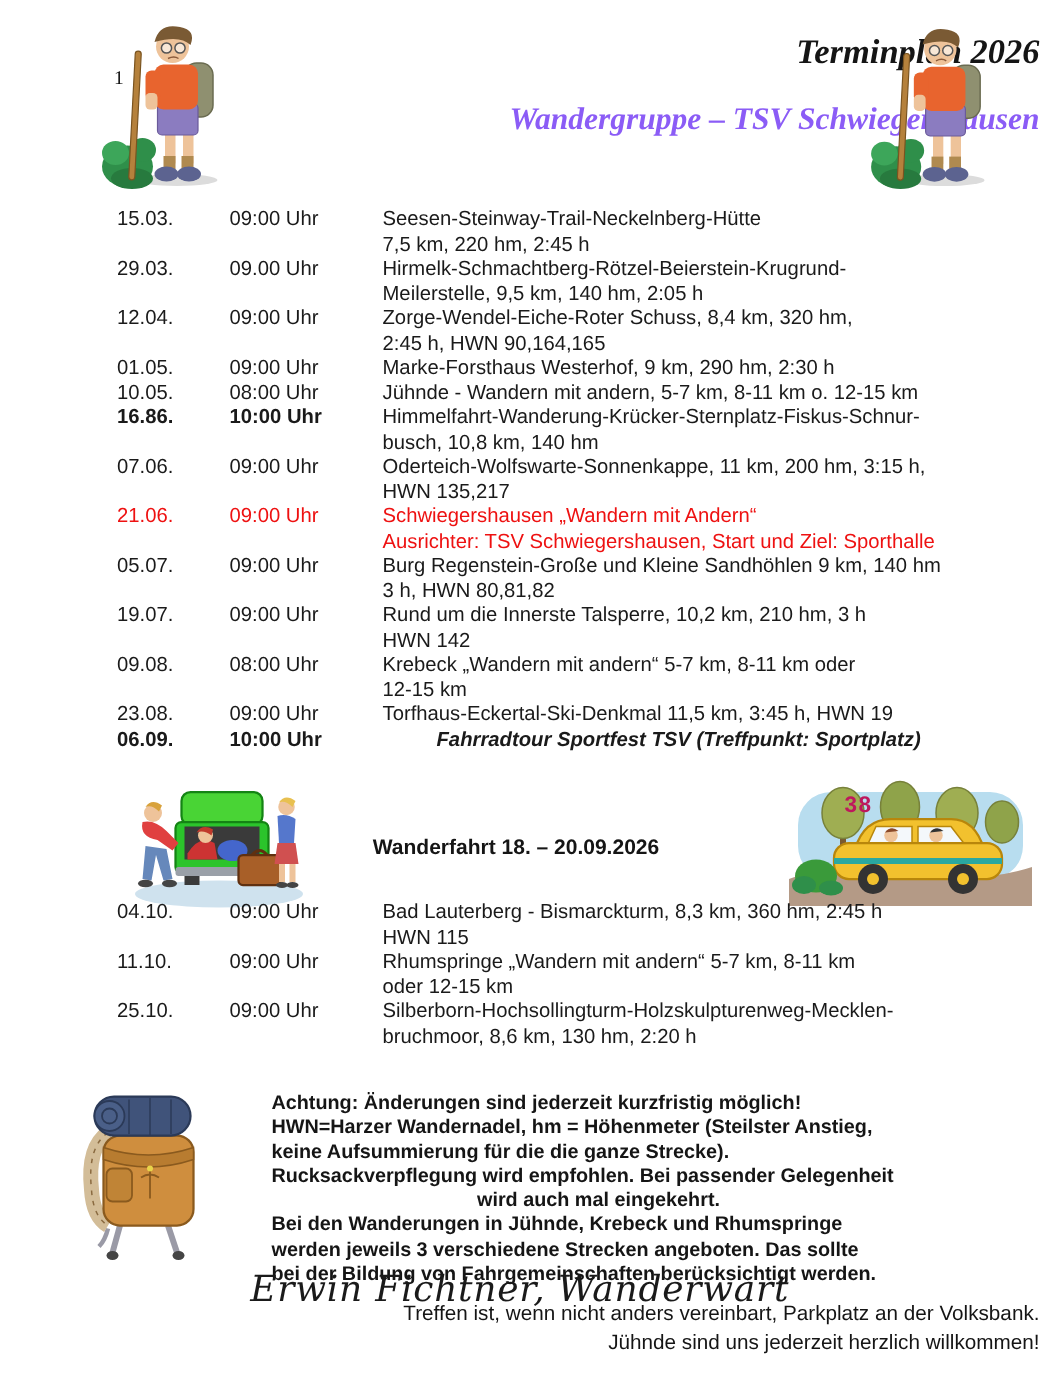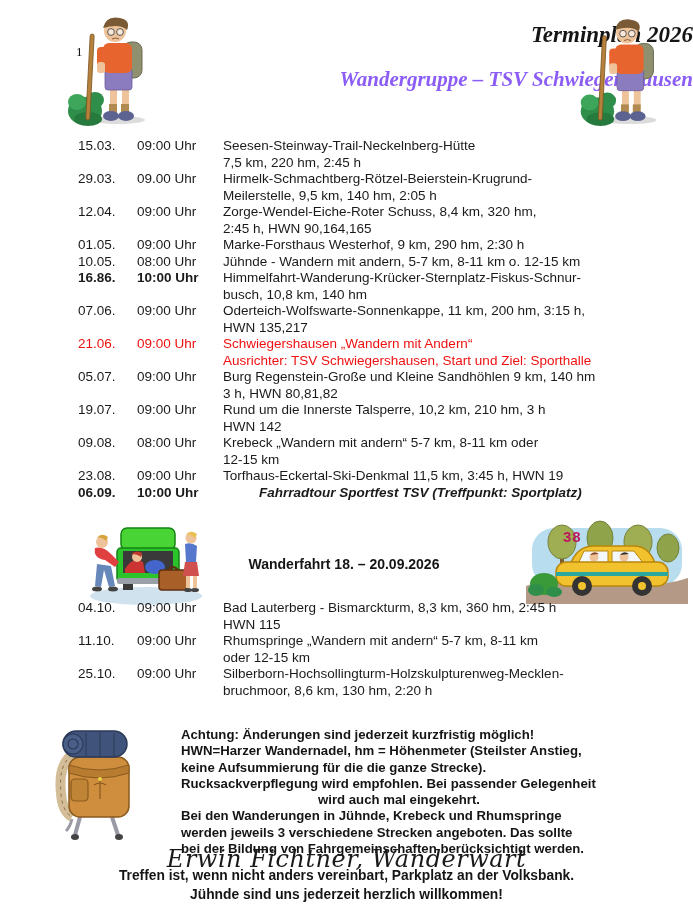--- a/index.html
+++ b/index.html
@@ -18,21 +18,21 @@
     font-family:"Liberation Serif", serif; font-weight:bold; font-style:italic;
     font-size:21px; color:#8b5cf6;
   }
   .clipart { position:absolute; }
   .artifact-one { position:absolute; left:76px; top:44px; font-family:"Liberation Serif",serif; font-size:13px; color:#111; }
   .artifact-38 { position:absolute; left:563px; top:528px; font-weight:bold; font-size:15px; color:#be185d; letter-spacing:1px; }
 
   .sched { position:absolute; left:78px; width:560px; font-size:13.5px; line-height:16.5px; }
   .sched1 { top:138px; }
   .sched2 { top:600px; }
-  .row { display:grid; grid-template-columns:59px 86px 1fr; }
+  .row { display:grid; grid-template-columns:59px 86px 1fr;gap:16px; }
   .desc { white-space:pre; }
   .row.red { color:#ee1111; }
   .row.dtb .date, .row.dtb .time { font-weight:bold; }
   .row.bi .desc { font-weight:bold; font-style:italic;margin-left:36px; }
 
   .mid-heading {
     position:absolute; top:556px; left:0; right:5px; text-align:center;
     font-weight:bold; font-size:14px; color:#151515;
   }
 
@@ -40,21 +40,21 @@
     position:absolute; left:181px; top:727px; width:436px;
     font-weight:bold; font-size:13.2px; line-height:16.3px; color:#151515;
   }
   .notes .center { text-align:center; }
 
   .signature {
     position:absolute; top:845px; left:0; right:0; text-align:center;
     font-family:"DejaVu Serif", serif; font-style:italic; font-size:24px; color:#1a1a1a;
     letter-spacing:0.5px;
   }
-  .foot-line { position:absolute; left:0; right:0; text-align:center; font-weight:bold; font-size:13.8px; color:#151515; }
+  .foot-line { position:absolute; left:0; right:0; text-align:right; font-weight:normal; font-size:13.8px; color:#151515; }
   .foot1 { top:868px; }
   .foot2 { top:887px; }
 </style>
 </head>
 <body>
 
 <div class="page">
 
   <div class="doc-title">Terminplan 2026</div>
   <div class="doc-subtitle">Wandergruppe – TSV Schwiegershausen</div>

